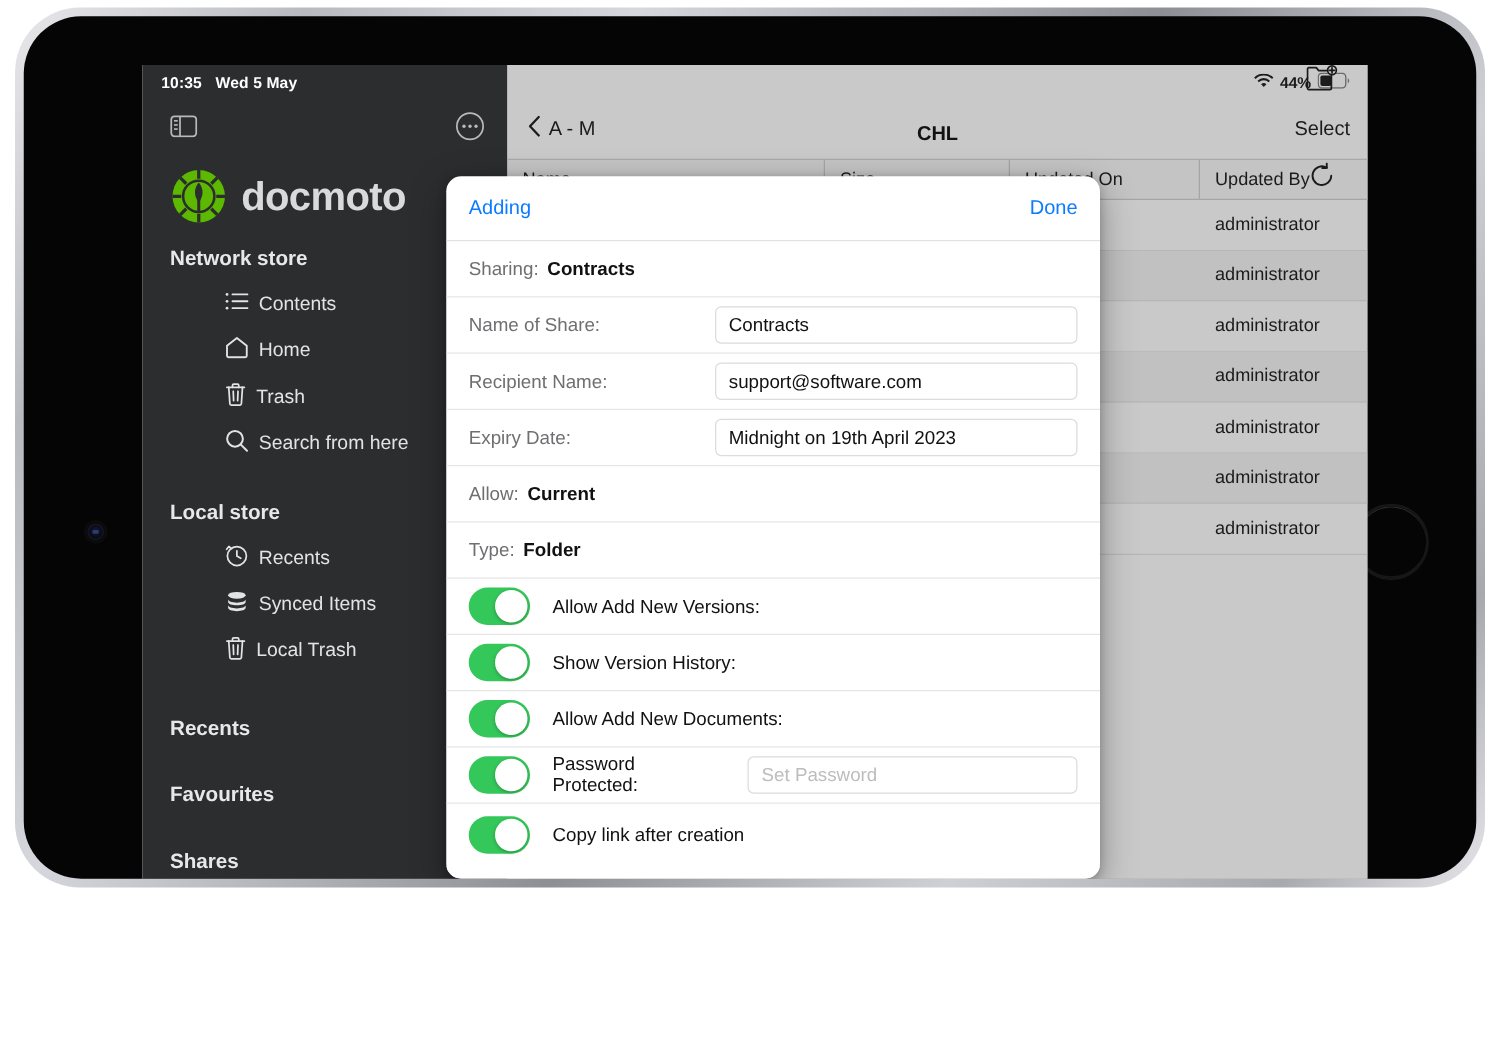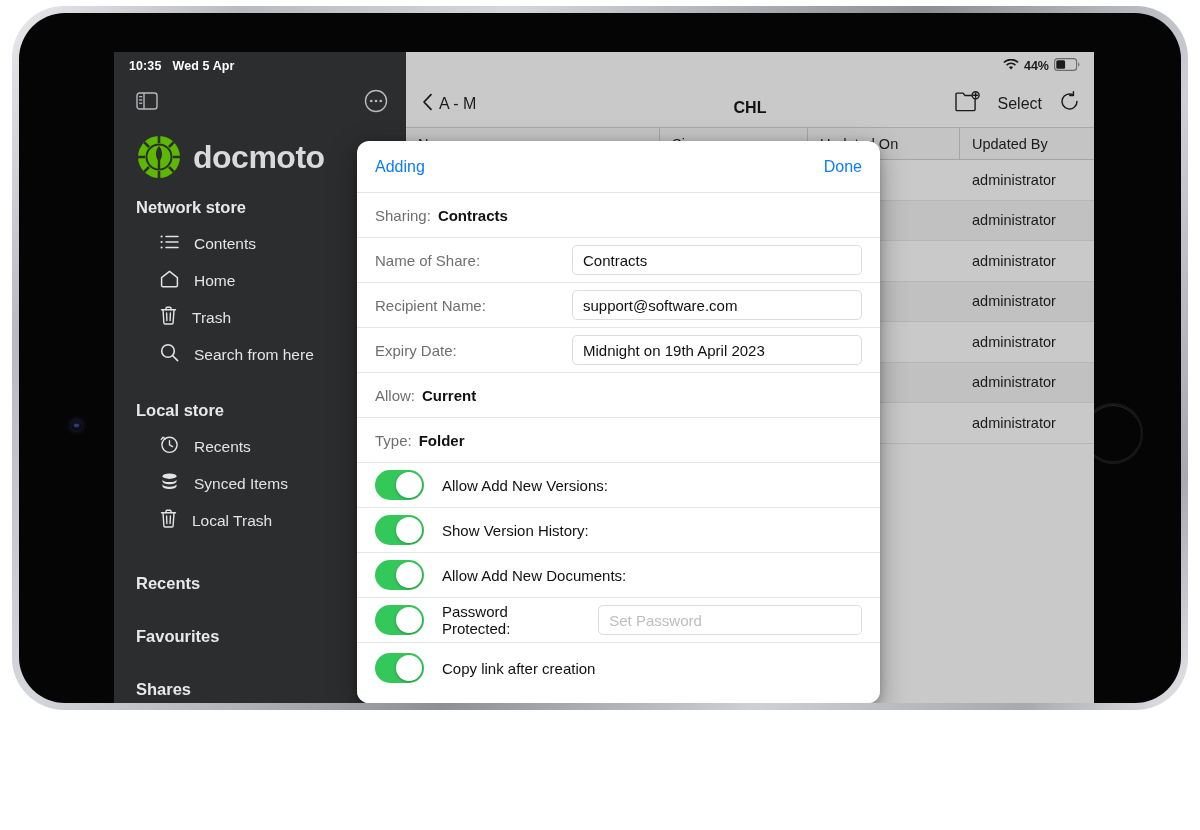--- a/index.html
+++ b/index.html
@@ -85,25 +85,26 @@
   #docmoto-wordmark {
     font-size: 32px; font-weight: bold; color: #d9dadb;
     letter-spacing: -0.5px;
   }
   .sb-group-title {
     color: #e7e8e9;
     font-size: 16.5px; font-weight: bold;
     padding: 0 0 0 22px;
   }
   .sb-item {
-    display: flex; align-items: center; gap: 15px;
+    display: flex; align-items: center; gap: 8px;
     padding: 0 0 0 46px;
     height: 37px;
     color: #e2e3e4;
     font-size: 15.5px;
+    margin-left: 20px;
   }
   .sb-item svg { flex-shrink: 0; }
   .sb-link {
     color: #e7e8e9; font-size: 16.5px; font-weight: bold;
     padding: 0 0 0 22px; height: 53px; display: flex; align-items: center;
   }
 
   
   #main {
     flex: 1; height: 100%;
@@ -136,20 +137,21 @@
     text-align: center;
     font-size: 16px; font-weight: bold; color: #121212;
     pointer-events: none;
     margin-top: 8px;
   }
   #nav-right {
     margin-left: auto;
     display: flex; align-items: center; gap: 17px;
     color: #1b1b1b; font-size: 16px;
     z-index: 2;
+    flex-direction: column;
   }
 
   #table-head {
     height: 32px;
     background: #c4c4c4;
     display: flex; align-items: center;
     font-size: 14.5px; color: #1b1b1b;
     border-bottom: 1px solid #a5a5a5;
   }
   .th {
@@ -275,21 +277,21 @@
 
     <div id="front-camera"></div>
     <div id="home-indicator-circle"></div>
 
     <div id="screen">
 
       <div id="sidebar">
 
         <div id="status-bar">
           <span id="status-time">10:35</span>
-          <span>Wed 5 Apr</span>
+          <span>Wed 5 May</span>
         </div>
 
         <div id="sidebar-toolbar">
           <span class="sb-icon-btn">
             <svg width="22" height="18" viewBox="0 0 22 18" fill="none" stroke="#b7b9bc" stroke-width="1.4">
               <rect x="1" y="1" width="20" height="16" rx="2.6"></rect>
               <line x1="8" y1="1" x2="8" y2="17"></line>
               <rect x="3.2" y="4" width="3" height="1.3" fill="#b7b9bc" stroke="none"></rect>
               <rect x="3.2" y="7.3" width="3" height="1.3" fill="#b7b9bc" stroke="none"></rect>
               <rect x="3.2" y="10.6" width="3" height="1.3" fill="#b7b9bc" stroke="none"></rect>

